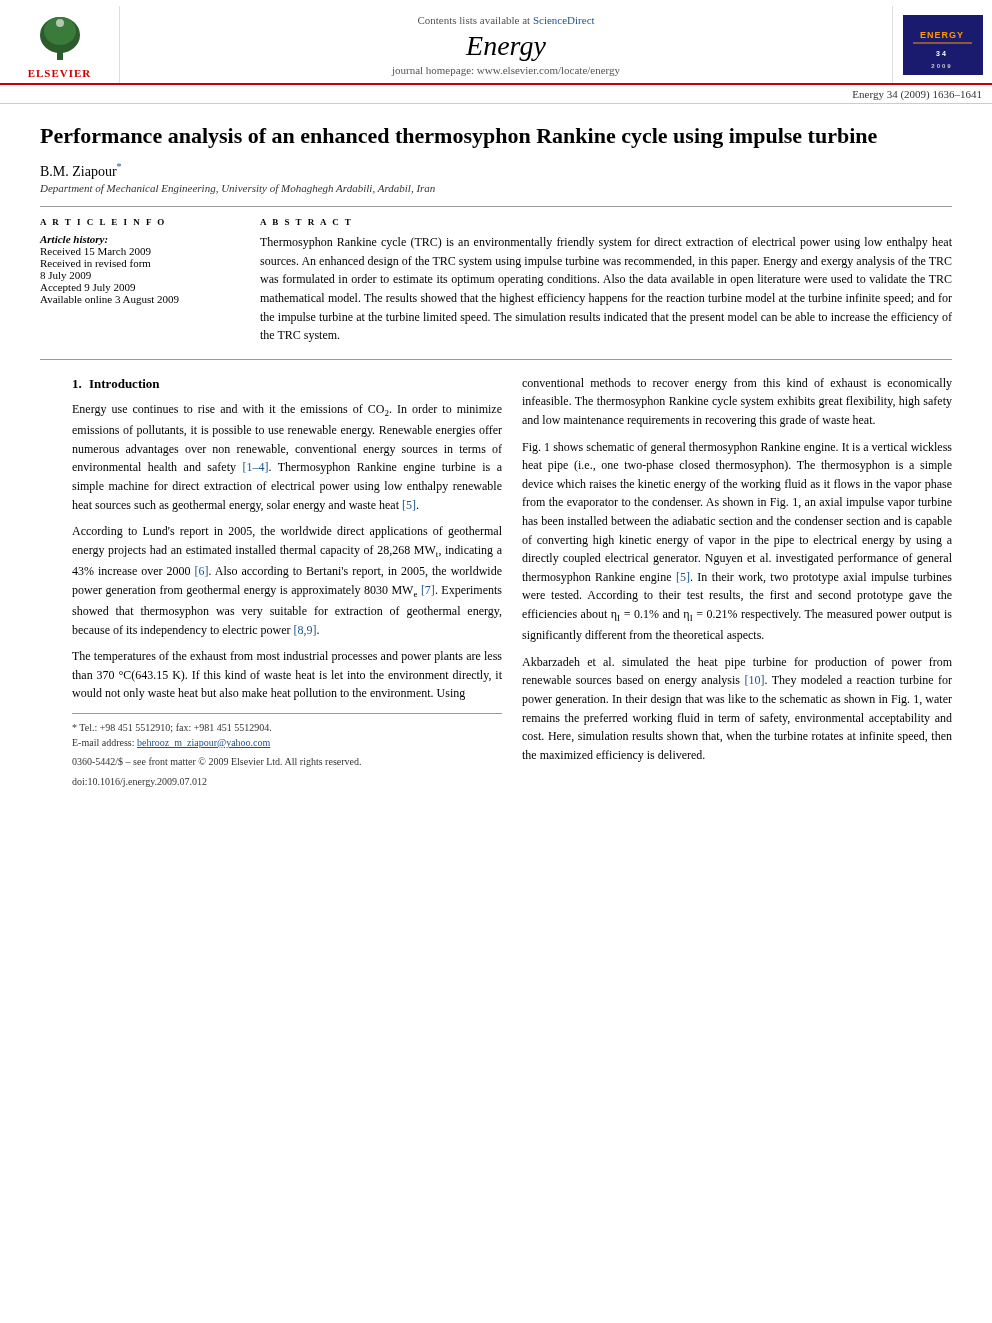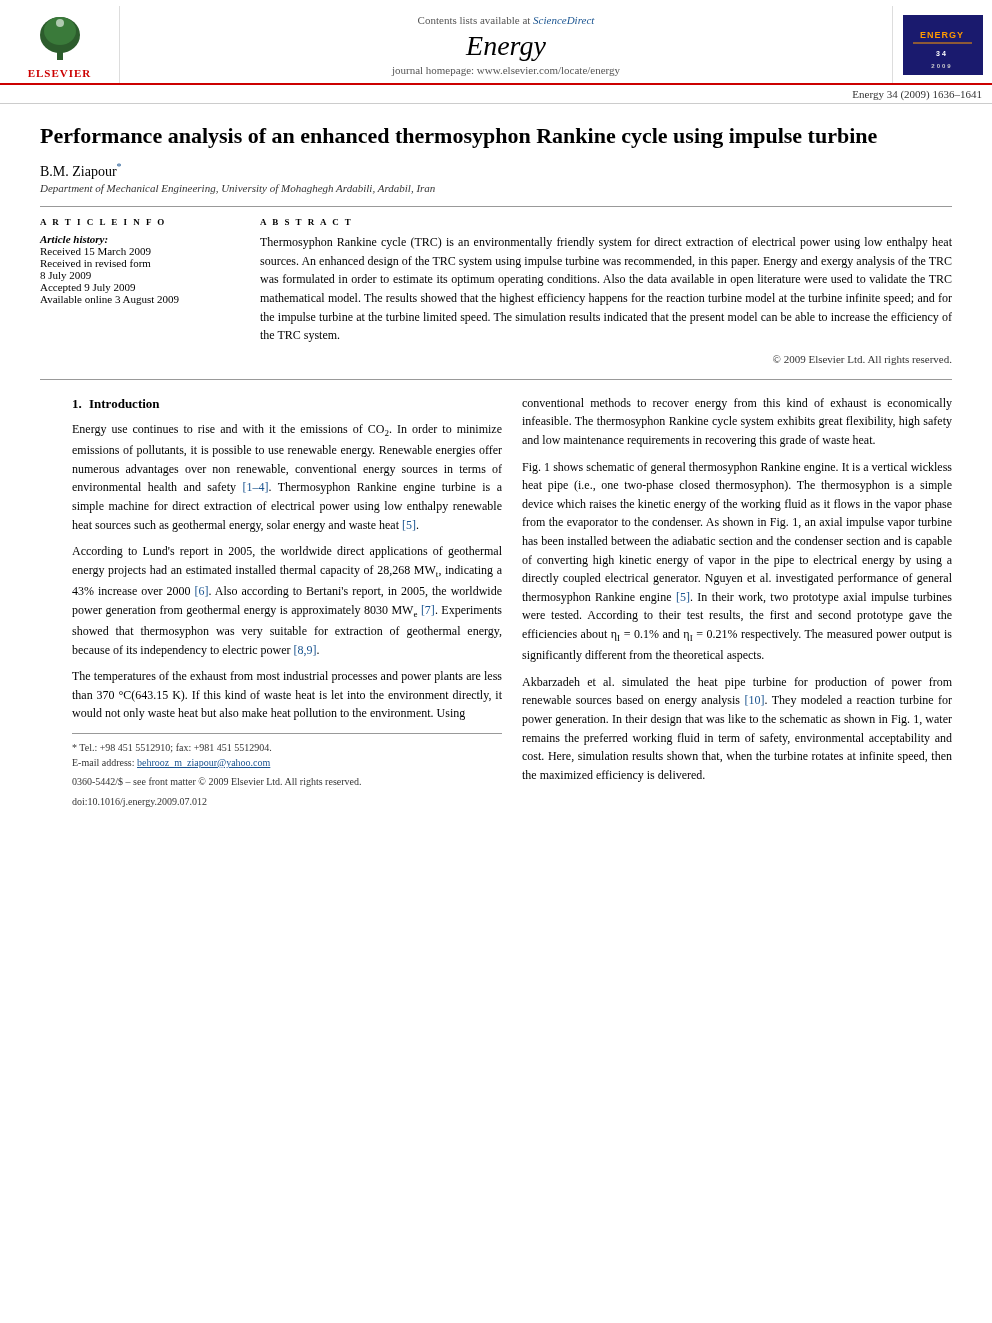--- a/index.html
+++ b/index.html
@@ -54,21 +54,20 @@
       padding: 4px 0;
     }
     .sciencedirect-line {
       font-size: 11px;
       color: #555;
       margin-bottom: 2px;
     }
     .sciencedirect-line a {
       color: #1a5490;
       text-decoration: none;
-      font-style: italic;
     }
     .journal-name-big {
       font-size: 28px;
       font-style: italic;
       color: #000;
       font-weight: normal;
       margin: 2px 0;
     }
     .journal-homepage {
       font-size: 11px;
@@ -324,21 +323,20 @@
         <div class="field-value">8 July 2009</div>
         <div class="field-value">Accepted 9 July 2009</div>
         <div class="field-value">Available online 3 August 2009</div>
       </div>
 
     </div>
 
     <div class="right-col">
       <div class="section-label">A B S T R A C T</div>
       <div class="abstract-text">Thermosyphon Rankine cycle (TRC) is an environmentally friendly system for direct extraction of electrical power using low enthalpy heat sources. An enhanced design of the TRC system using impulse turbine was recommended, in this paper. Energy and exergy analysis of the TRC was formulated in order to estimate its optimum operating conditions. Also the data available in open literature were used to validate the TRC mathematical model. The results showed that the highest efficiency happens for the reaction turbine model at the turbine infinite speed; and for the impulse turbine at the turbine limited speed. The simulation results indicated that the present model can be able to increase the efficiency of the TRC system.</div>
-      <div class="copyright-line">© 2009 Elsevier Ltd. All rights reserved.</div>
     </div>
   </div>
 
   <hr class="section-divider">
 
   <div class="body-columns">
 
     <div class="body-col">
       <div class="section-heading">
         <span class="num">1.</span>

